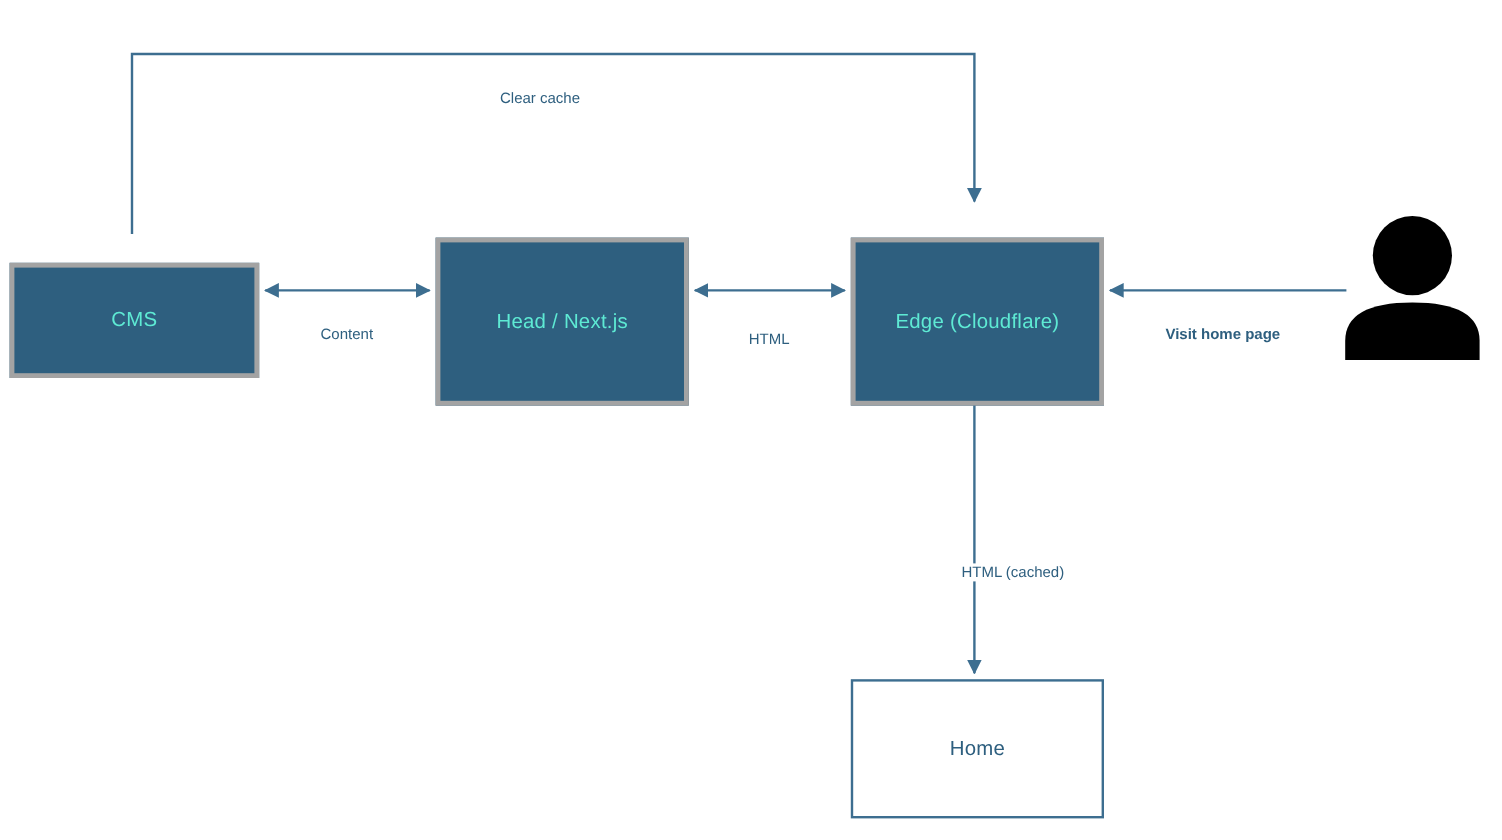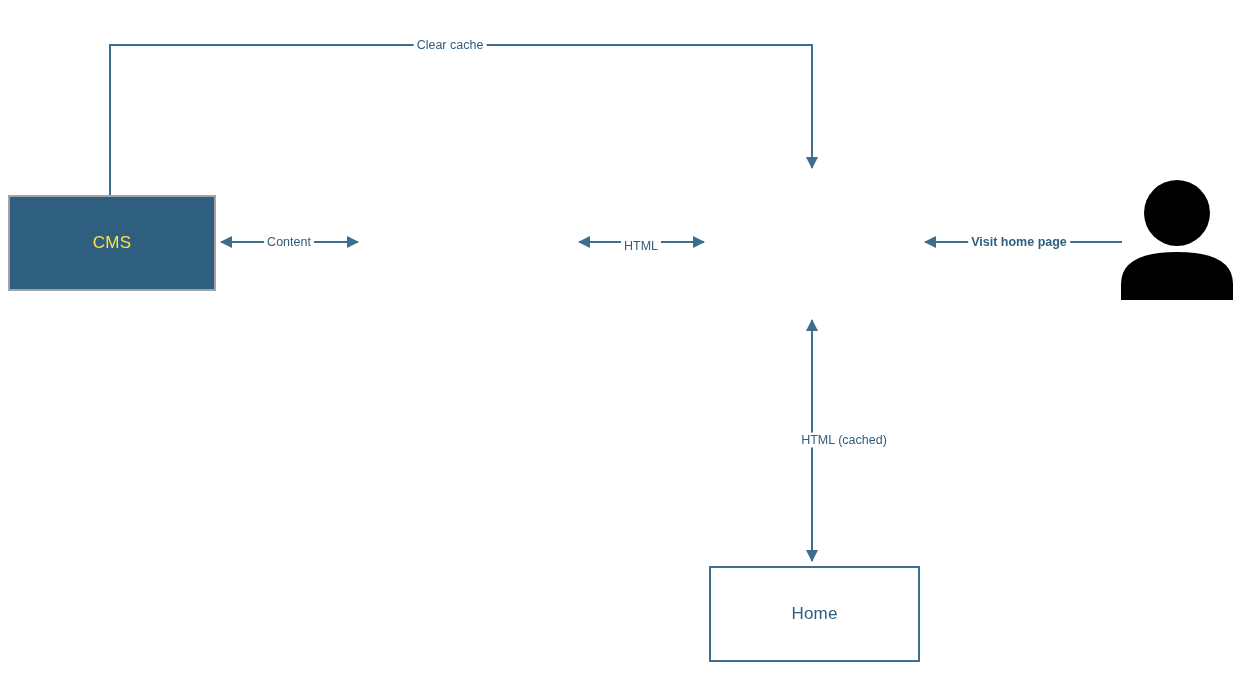--- a/index.html
+++ b/index.html
@@ -31,40 +31,42 @@
     box-sizing: border-box;
     display: flex;
     align-items: center;
     justify-content: center;
     font-family: "Liberation Sans", sans-serif;
     font-size: 17px;
     letter-spacing: 0.2px;
   }
   .node-filled {
     background: #2e5f7f;
-    border: 2px solid #a3a3a3;
-    color: #fde047;
+    border: 4px solid #a3a3a3;
+    color: #5eead4;
+    margin-top: 24px;
   }
   .node-outline {
     background: #ffffff;
     border: 2px solid #3d6e90;
     color: #2e5f7f;
   }
   .edge-label {
     position: absolute;
     font-family: "Liberation Sans", sans-serif;
     font-size: 12.5px;
     color: #2e5f7f;
     background: #ffffff;
     padding: 0 3px;
     white-space: nowrap;
     line-height: 15px;
   }
   .edge-label.centered {
     transform: translate(-50%, -50%);
+    margin-top: 37px;
   }
   #person-icon {
     position: absolute;
     left: 1118px;
     top: 180px;
     width: 118px;
     height: 120px;
   }
 </style>
 </head>
@@ -100,23 +102,29 @@
 
     <g>
       <path d="M 812 320 L 812 561" fill="none" stroke="#3d6e90" stroke-width="2" marker-start="url(#arrow-start)" marker-end="url(#arrow-end)"></path>
     </g>
   </svg>
 
   <div class="node-box node-filled" style="left:8px; top:195px; width:208px; height:96px;">
     <span>CMS</span>
   </div>
 
+  <div class="node-box node-filled" style="left:363px; top:174px; width:211px; height:140px;">
+    <span>Head / Next.js</span>
+  </div>
 
+  <div class="node-box node-filled" style="left:709px; top:174px; width:211px; height:140px;">
+    <span>Edge (Cloudflare)</span>
+  </div>
 
-  <div class="node-box node-outline" style="left:709px; top:566px; width:211px; height:96px;">
+  <div class="node-box node-outline" style="left:709px; top:566px; width:211px; height:116px;">
     <span>Home</span>
   </div>
 
   <svg id="person-icon" viewBox="0 0 118 120" xmlns="http://www.w3.org/2000/svg">
     <circle cx="59" cy="33" r="33" fill="#000000"></circle>
     <path d="M 3 120 L 3 104 Q 3 72 59 72 Q 115 72 115 104 L 115 120 Z" fill="#000000"></path>
   </svg>
 
   <div class="edge-label centered" style="left:450px; top:45px;">Clear cache</div>
 

